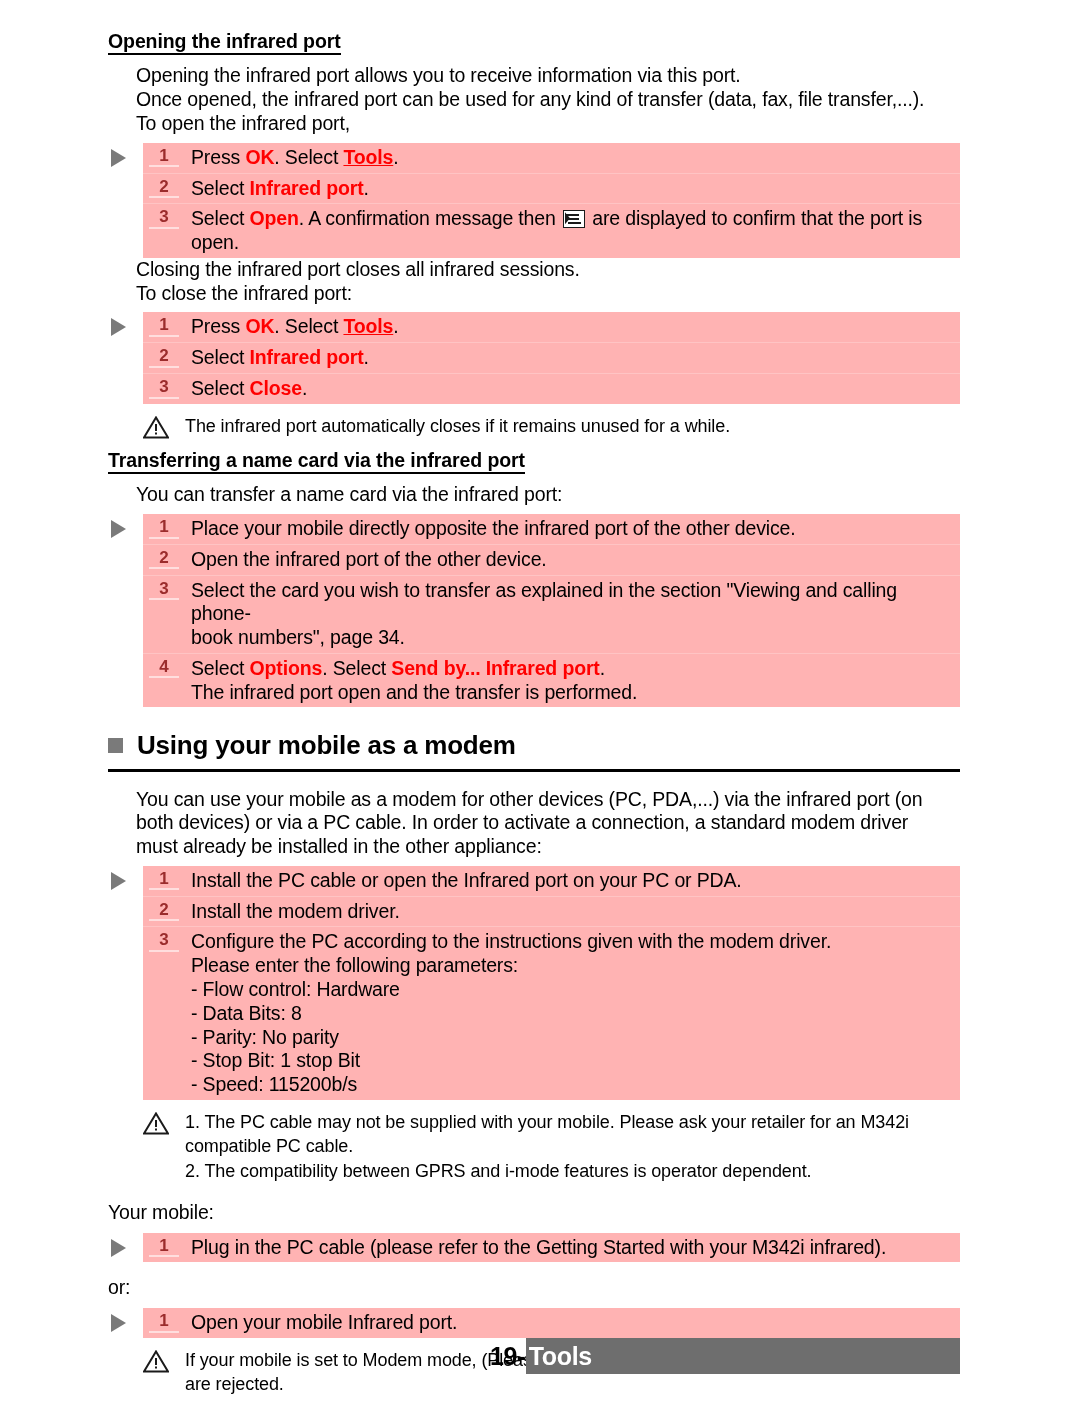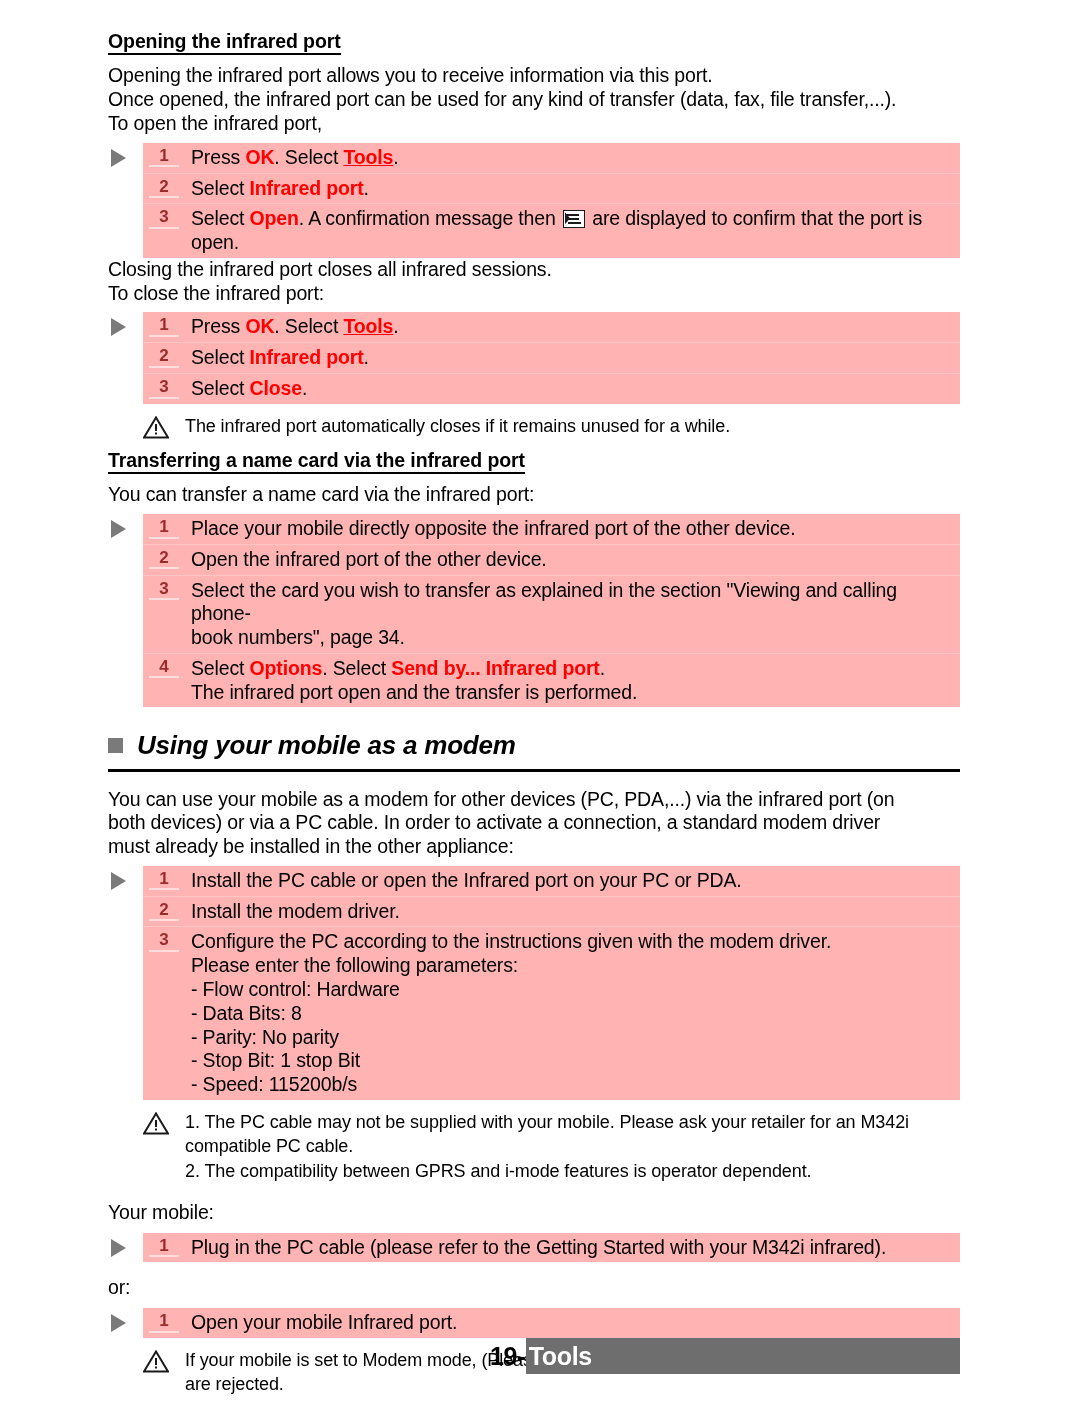--- a/index.html
+++ b/index.html
@@ -48,39 +48,38 @@
     height: 15px;
     background: #7a7a7a;
     margin-right: 14px;
     flex: 0 0 auto;
   }
   .main-heading-text {
     font-size: 26px;
     font-weight: bold;
     letter-spacing: -0.2px;
     line-height: 1.1;
-    font-style: italic;
   }
   .main-heading-rule {
     height: 2.5px;
     background: #000;
     margin-top: 9px;
     margin-bottom: 16px;
     width: 852px;
   }
 
   
   p.body-text {
     font-size: 19.5px;
     line-height: 1.22;
     margin: 0 0 0 0;
     letter-spacing: -0.15px;
   }
   p.body-text + p.body-text { margin-top: 0; }
-  .para-block { margin-bottom: 7px; }
+  .para-block { margin-bottom: 7px; margin-left: 28px; }
   .spacer-8 { height: 8px; }
   .spacer-14 { height: 14px; }
 
   
   .steps {
     position: relative;
     margin-left: 35px;
     width: 817px;
     background: #ffb3b3;
   }

